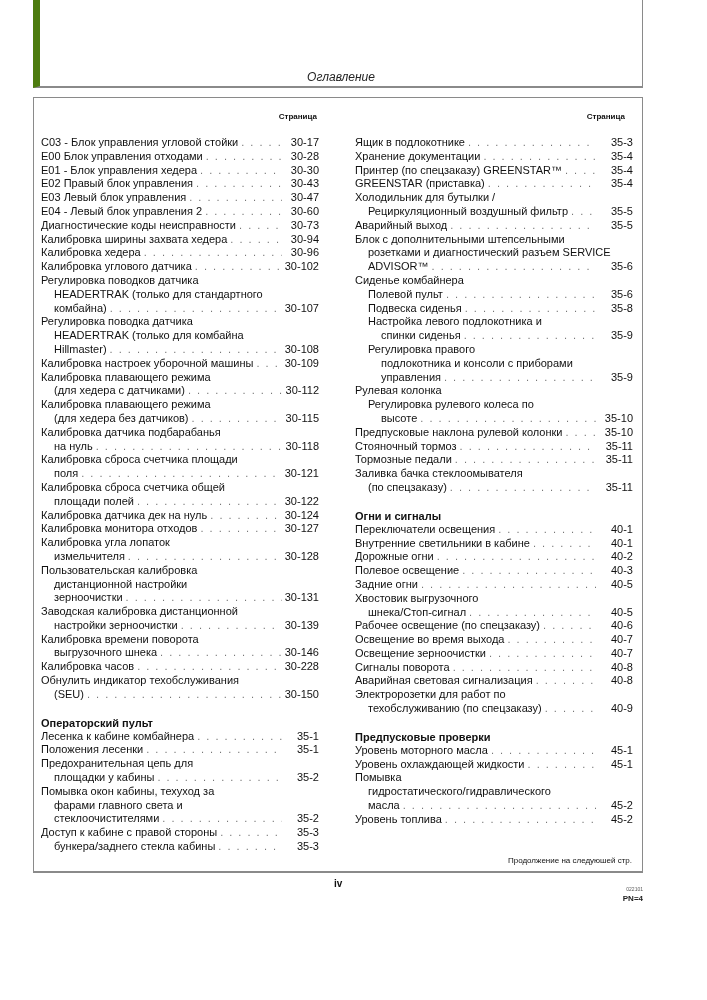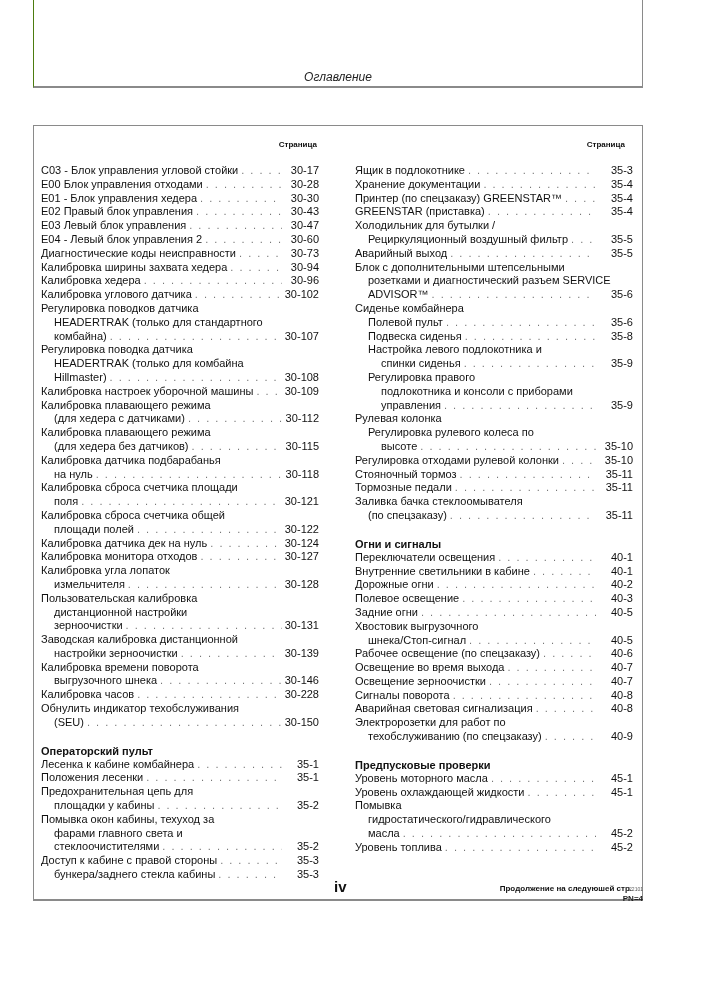--- a/index.html
+++ b/index.html
@@ -1,26 +1,26 @@
 <!DOCTYPE html>
 <html><head>
 <meta charset="utf-8">
 <style>
   html, body { margin: 0; padding: 0; background: #ffffff; }
   body { width: 707px; height: 1000px; position: relative; overflow: hidden;
          font-family: "Liberation Sans", sans-serif; color: #111; }
 
   .top-frame { position: absolute; left: 33px; top: 0; width: 610px; height: 88px;
-               border-left: 1px solid #4d7c0f; border-right: 1px solid #8a8a8a;
+               border-left: 7px solid #4d7c0f; border-right: 1px solid #8a8a8a;
                border-bottom: 2px solid #8a8a8a; box-sizing: border-box; }
   .section-title { position: absolute; left: 0; right: 0; top: 70px; text-align: center;
                    font-style: italic; font-size: 12px; color: #222; }
 
   .main-frame { position: absolute; left: 33px; top: 97px; width: 610px; height: 776px;
-                border: 1px solid #8a8a8a; border-bottom: 2px solid #8a8a8a; box-sizing: border-box; margin-top: 28px; }
+                border: 1px solid #8a8a8a; border-bottom: 2px solid #8a8a8a; box-sizing: border-box; }
 
   .col { position: absolute; top: 14px; }
   .col.left { left: 7px; width: 278px; }
   .col.right { left: 321px; width: 278px; }
 
   .col-header { text-align: right; font-weight: bold; font-size: 8px; height: 24px; line-height: 10px; padding-right: 2px; }
   .col.right .col-header { padding-right: 8px; }
 
   .entry { position: relative; font-size: 11px; line-height: 13.8px; white-space: nowrap; }
   .entry .line { display: block; }
@@ -28,23 +28,23 @@
   .entry .ind1 { padding-left: 13px; }
   .entry .ind2 { padding-left: 26px; }
   .entry .last { display: flex; align-items: baseline; }
   .entry .last .txt { flex: 0 0 auto; }
   .entry .last .dots { flex: 1 1 auto; overflow: hidden; color: #777; letter-spacing: 1.5px; margin: 0 3px; }
   .entry .last .dots::before { content: ". . . . . . . . . . . . . . . . . . . . . . . . . . . . . . . . . . . . . . . . . . . . . . . ."; }
   .entry .last .pg { flex: 0 0 auto; text-align: right; min-width: 34px; }
 
   .group-title { font-weight: bold; font-size: 11px; line-height: 14px; margin-top: 14px; }
 
-  .continued { position: absolute; right: 10px; bottom: 6px; font-weight: bold; font-size: 8px; }
-
-  .page-num { position: absolute; left: 334px; top: 878px; font-size: 15px; font-weight: bold; }
+  .continued { position: absolute; right: 10px; bottom: 6px; font-weight: normal; font-size: 8px; }
+
+  .page-num { position: absolute; left: 334px; top: 878px; font-size: 10px; font-weight: bold; }
   .doc-code { position: absolute; right: 64px; top: 886px; font-size: 5px; color: #555; }
   .pn { position: absolute; right: 64px; top: 894px; font-size: 8px; font-weight: bold; color: #222; padding-left: 16px; }
 </style>
 </head>
 <body>
 
 <div class="top-frame">
   <div class="section-title">Оглавление</div>
 </div>
 
@@ -392,21 +392,21 @@
         <div class="entry">
           <div class="line ind1">Регулировка рулевого колеса по</div>
           <div class="line ind2 last">
             <span class="txt">высоте</span>
             <span class="dots"></span>
             <span class="pg">35-10</span>
           </div>
         </div>
         <div class="entry">
           <div class="line l1 last">
-            <span class="txt">Регулировка отходами рулевой колонки</span>
+            <span class="txt">Предпусковые наклона рулевой колонки</span>
             <span class="dots"></span>
             <span class="pg">35-10</span>
           </div>
         </div>
         <div class="entry">
           <div class="line l1 last">
             <span class="txt">Стояночный тормоз</span>
             <span class="dots"></span>
             <span class="pg">35-11</span>
           </div>

